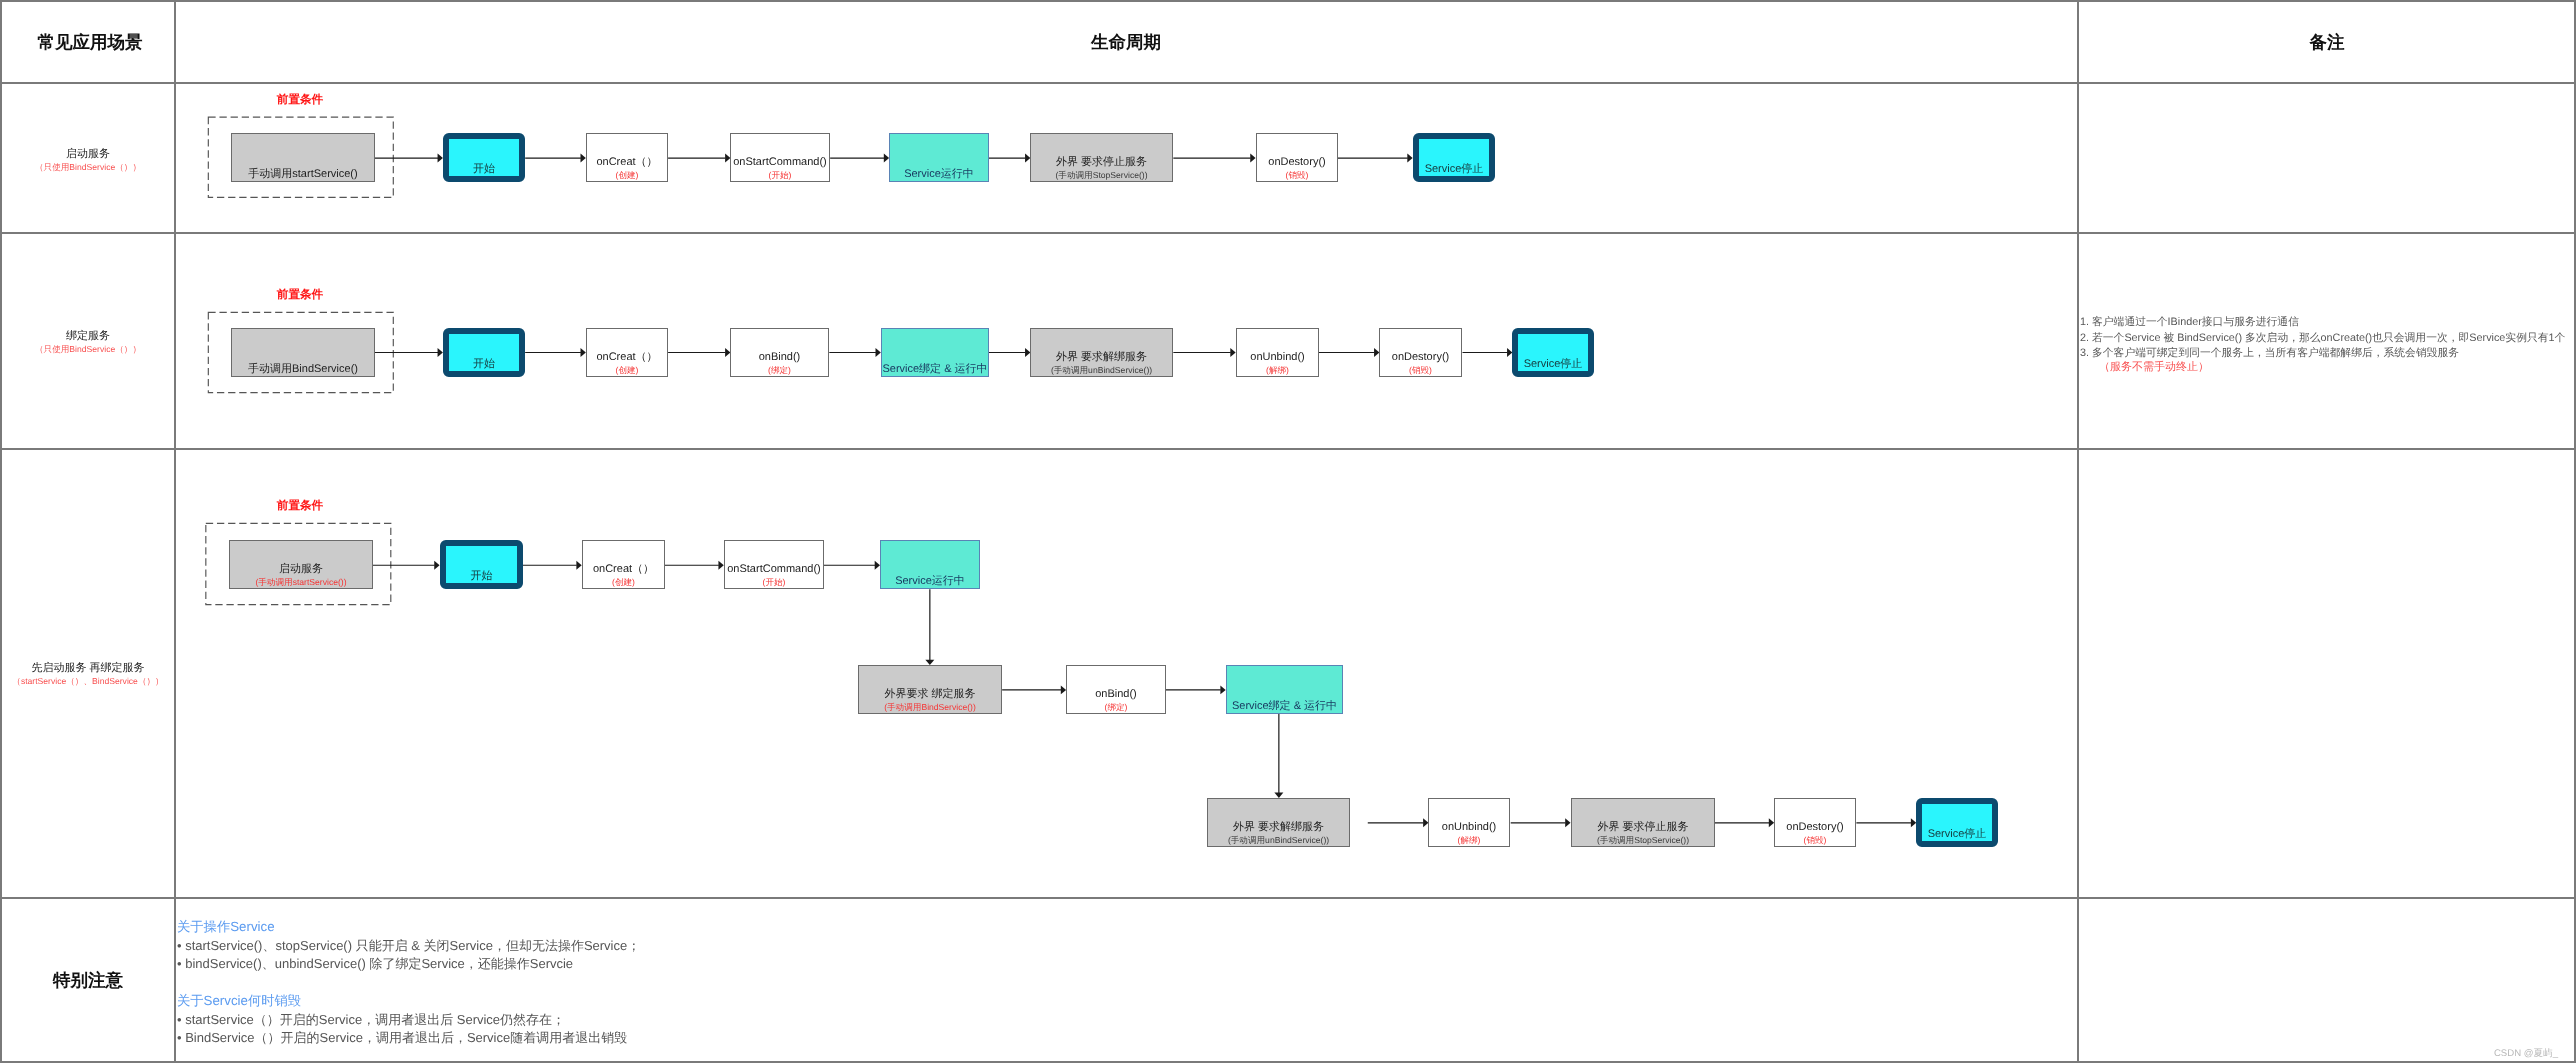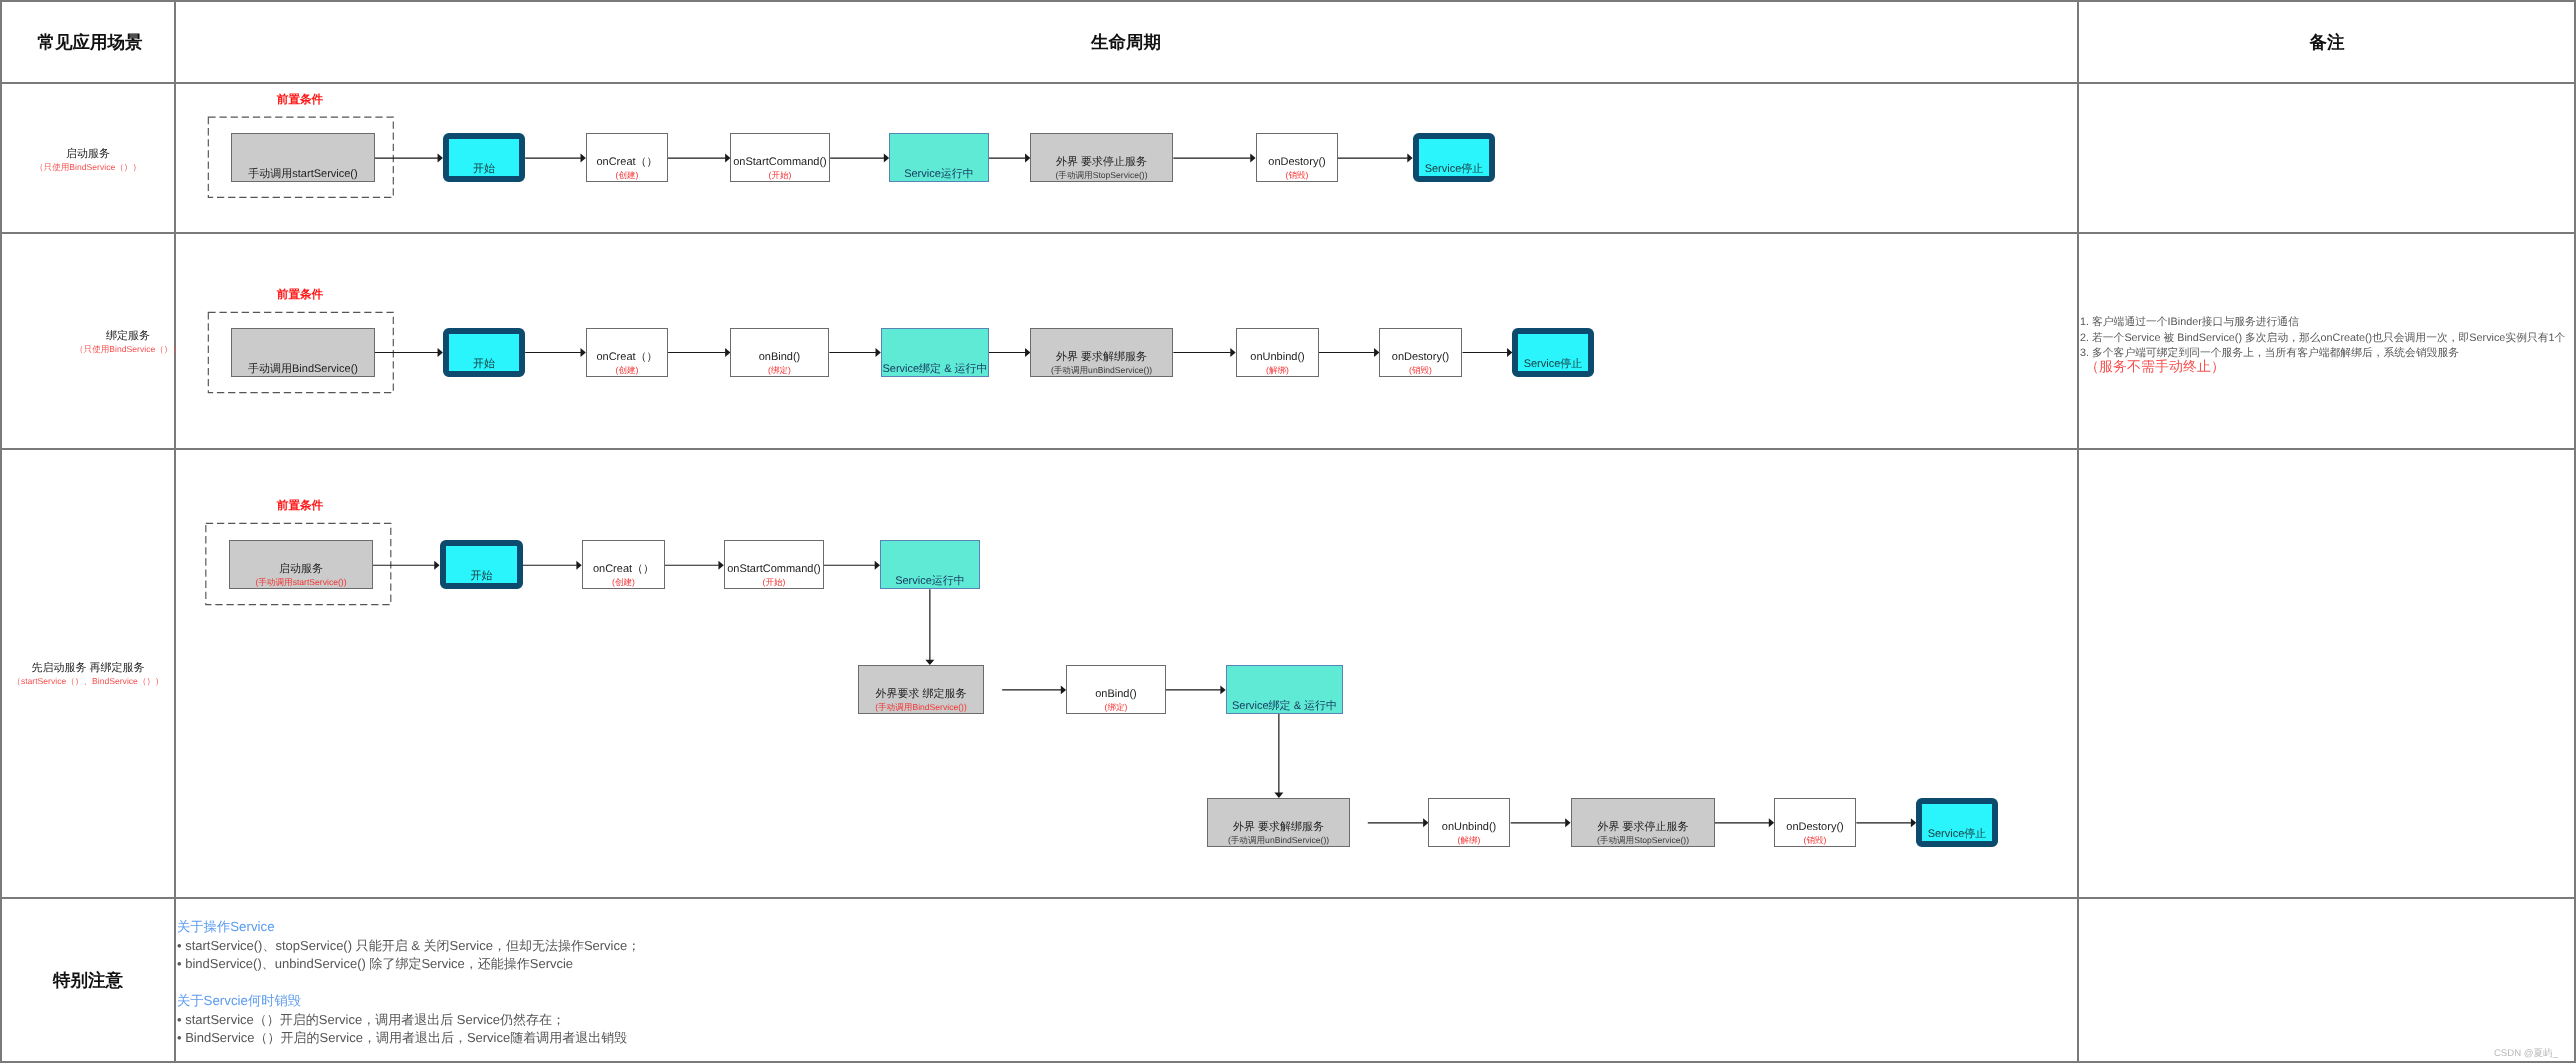--- a/index.html
+++ b/index.html
@@ -27,21 +27,21 @@
   .k-white .m{color:#222;}
   .k-gray{background:#cbcbcb;border:1px solid #6b6b6b;}
   .k-gray .m{color:#222;}
   .k-blue{background:#5eead4;border:1px solid #5a83b5;}
   .k-blue .m{color:#17375e;}
   .k-cyan{background:#2af5fd;border:6px solid #0c4a6e;border-radius:5.8px;}
   .k-cyan .m{color:#163a3d;}
   svg.arrows{position:absolute;left:0;top:0;width:2576px;height:1064px;}
   .rmk{position:absolute;white-space:nowrap;}
   .rmk div{font-size:10.8px;line-height:15.5px;color:#575757;}
-  .rmk div.red-small{font-size:14px;color:#f85050;line-height:11.6px;padding-left:5px;font-family:Liberation Serif, serif;}
+  .rmk div.red-small{font-size:11px;color:#f85050;line-height:11.6px;padding-left:19px;}
   .sn{position:absolute;white-space:nowrap;}
   .sn .h{font-size:13.3px;line-height:20px;color:#5b9bf0;}
   .sn .i{font-size:13px;line-height:18px;color:#555;}
   .sn .gap{height:18px;}
   .wm{position:absolute;font-size:9.6px;color:#b9b9b9;transform:translate(-100%,-50%);white-space:nowrap;}
 </style>
 </head>
 <body>
 
 <div id="page">
@@ -197,21 +197,21 @@
       <div class="m">外界 要求停止服务</div>
       <div class="s dk">(手动调用StopService())</div>
     </div>
     <div class="node k-white two" style="left: 1256px; top: 133px; width: 82px; height: 49px;">
       <div class="m">onDestory()</div>
       <div class="s">(销毁)</div>
     </div>
     <div class="node k-cyan" style="left: 1413px; top: 133px; width: 82px; height: 49px;">
       <div class="m">Service停止</div>
     </div>
-    <div class="scen" style="left: 88px; top: 342px; margin-left: 40px;">
+    <div class="scen" style="left: 88px; top: 342px;">
       <div class="m">绑定服务</div>
       <div class="s">（只使用BindService（））</div>
     </div>
     <div class="pre" style="left: 300px; top: 295px;">前置条件</div>
     <div class="node k-gray" style="left: 231px; top: 328px; width: 144px; height: 49px;">
       <div class="m">手动调用BindService()</div>
     </div>
     <div class="node k-cyan" style="left: 443px; top: 328px; width: 82px; height: 49px;">
       <div class="m">开始</div>
     </div>
@@ -263,21 +263,21 @@
       <div class="m">onCreat（）</div>
       <div class="s">(创建)</div>
     </div>
     <div class="node k-white two" style="left: 724px; top: 540px; width: 100px; height: 49px;">
       <div class="m">onStartCommand()</div>
       <div class="s">(开始)</div>
     </div>
     <div class="node k-blue" style="left: 880px; top: 540px; width: 100px; height: 49px;">
       <div class="m">Service运行中</div>
     </div>
-    <div class="node k-gray two" style="left: 858px; top: 665px; width: 126px; height: 49px;">
+    <div class="node k-gray two" style="left: 858px; top: 665px; width: 144px; height: 49px;">
       <div class="m">外界要求 绑定服务</div>
       <div class="s">(手动调用BindService())</div>
     </div>
     <div class="node k-white two" style="left: 1066px; top: 665px; width: 100px; height: 49px;">
       <div class="m">onBind()</div>
       <div class="s">(绑定)</div>
     </div>
     <div class="node k-blue" style="left: 1226px; top: 665px; width: 117px; height: 49px;">
       <div class="m">Service绑定 &amp; 运行中</div>
     </div>

